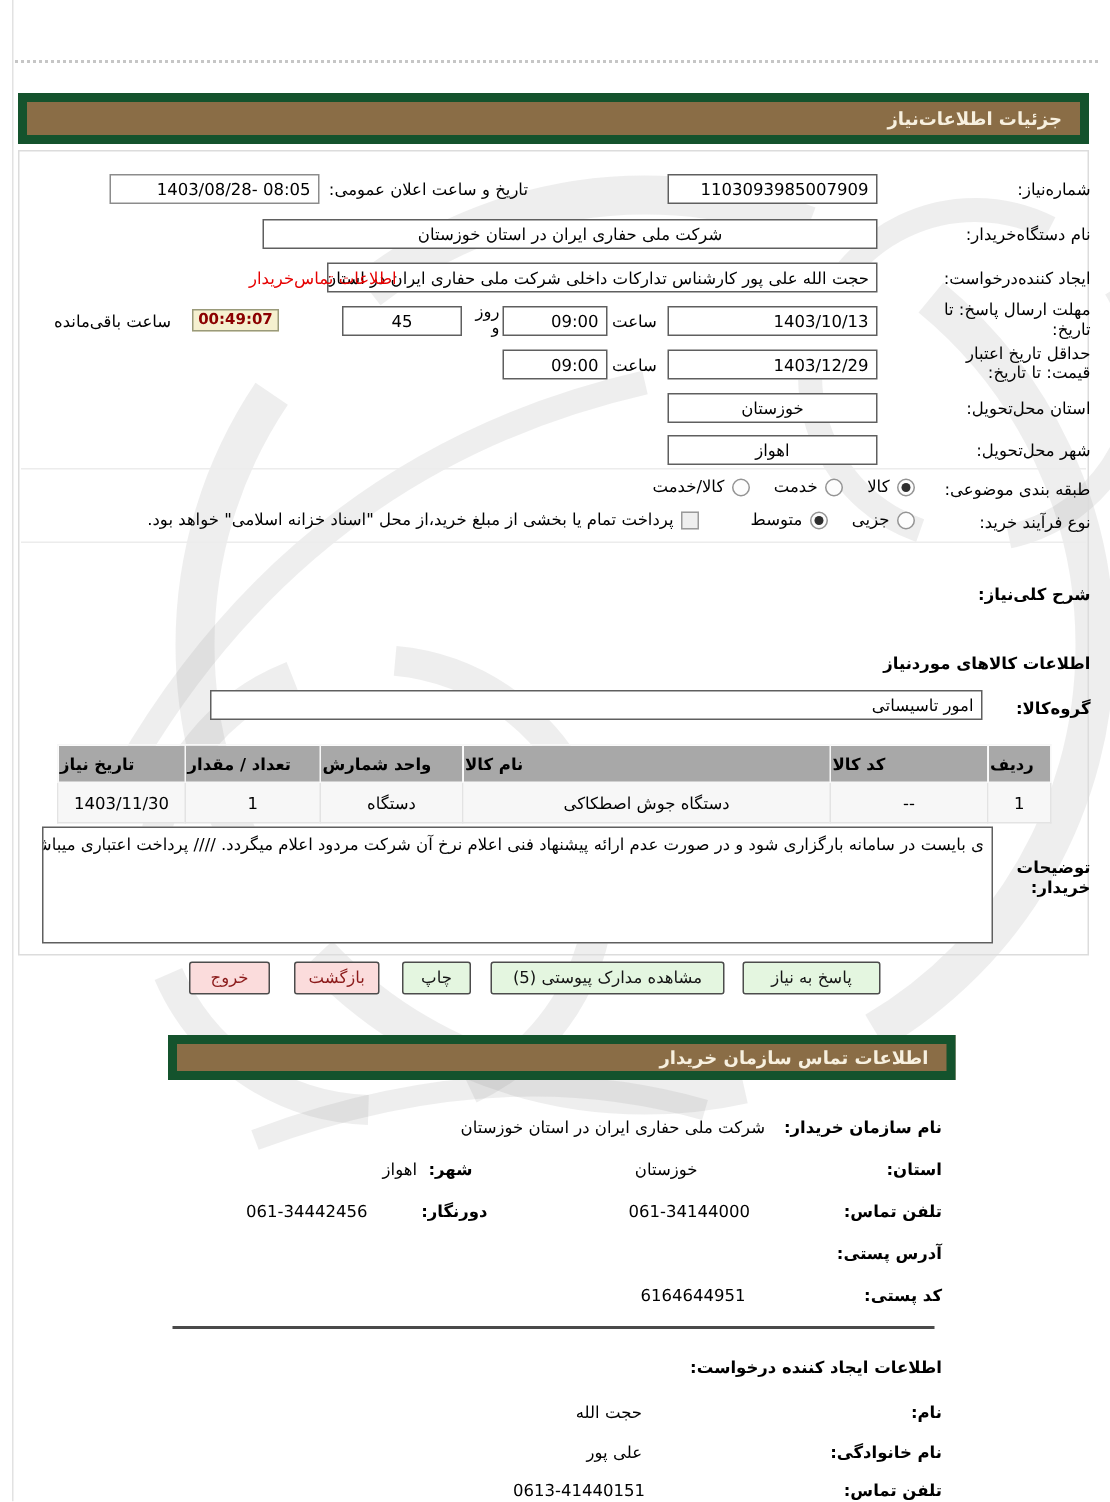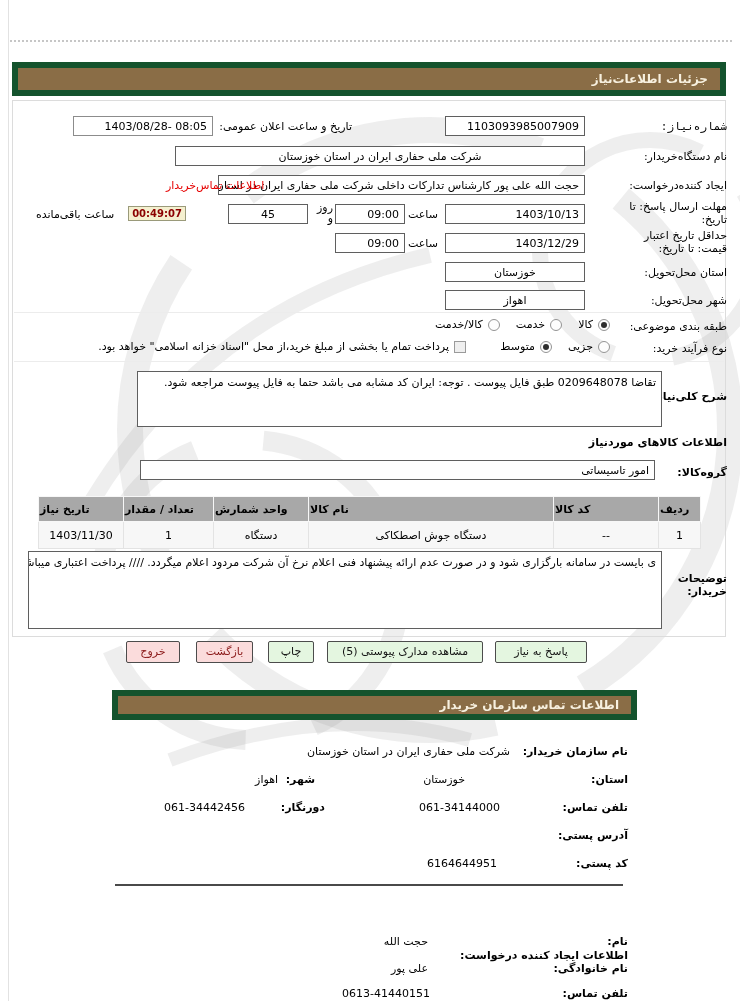--- a/index.html
+++ b/index.html
@@ -68,21 +68,21 @@
       <path d="M170 760 Q 330 700 470 740" stroke-width="14"></path>
     </g>
   </svg>
 
   <div class="brownbar" style="left:12px;top:62px;width:714px;height:34px;">
     <span>جزئیات اطلاعات‌نیاز</span>
   </div>
 
   <div class="panel"></div>
 
-  <span class="lbl" style="right:13px;top:120px;font-family:Liberation Mono, monospace;">شماره‌نیاز:</span>
+  <span class="lbl" style="right:13px;top:120px;">شماره‌نیاز:</span>
   <div class="box rt" style="left:445px;top:116px;width:140px;">
     <span class="ltr">1103093985007909</span>
   </div>
   <span class="lbl" style="right:388px;top:120px;">تاریخ و ساعت اعلان عمومی:</span>
   <div class="box rt" style="left:73px;top:116px;width:140px;border-color:#8c8c8c;">
     <span class="ltr">1403/08/28- 08:05</span>
   </div>
 
   <span class="lbl" style="right:13px;top:150px;">نام دستگاه‌خریدار:</span>
   <div class="box center" style="left:175px;top:146px;width:410px;">شرکت ملی حفاری ایران در استان خوزستان</div>
@@ -154,21 +154,20 @@
   <div class="radios" style="right:274px;top:340px;">
     <span class="opt" style="margin-left:0;">
       <span class="checkbox"></span>
       <span>پرداخت تمام یا بخشی از مبلغ خرید،از محل "اسناد خزانه اسلامی" خواهد بود.</span>
     </span>
   </div>
 
   <div class="sep" style="top:361px;"></div>
 
   <span class="lbl b" style="right:13px;top:390px;">شرح کلی‌نیاز:</span>
-  <div class="area" style="left:137px;top:371px;width:525px;height:56px;">تقاضا  0209648078 طبق فایل پیوست . توجه: ایران کد مشابه می باشد حتما به فایل پیوست مراجعه شود.</div>
 
   <span class="lbl b" style="right:13px;top:436px;">اطلاعات  کالاهای موردنیاز</span>
   <span class="lbl b" style="right:13px;top:466px;">گروه‌کالا:</span>
   <div class="box rt" style="left:140px;top:460px;width:515px;">امور تاسیساتی</div>
 
   <table class="goods">
     <colgroup>
       <col style="width:42px">
         <col style="width:105px">
         <col style="width:245px">
@@ -224,21 +223,21 @@
   <span class="clbl" style="right:415px;top:801px;">دورنگار:</span>
   <span class="cval ltr" style="right:495px;top:801px;">061-34442456</span>
 
   <span class="clbl" style="right:112px;top:829px;">آدرس پستی:</span>
 
   <span class="clbl" style="right:112px;top:857px;">کد پستی:</span>
   <span class="cval ltr" style="right:243px;top:857px;">6164644951</span>
 
   <div class="divider"></div>
 
-  <span class="clbl" style="right:112px;top:905px;margin-top:44px;">اطلاعات ایجاد کننده درخواست:</span>
+  <span class="clbl" style="right:112px;top:905px;">اطلاعات ایجاد کننده درخواست:</span>
 
   <span class="clbl" style="right:112px;top:935px;">نام:</span>
   <span class="cval" style="right:312px;top:935px;">حجت الله</span>
 
   <span class="clbl" style="right:112px;top:962px;">نام خانوادگی:</span>
   <span class="cval" style="right:312px;top:962px;">علی پور</span>
 
   <span class="clbl" style="right:112px;top:987px;">تلفن تماس:</span>
   <span class="cval ltr" style="right:310px;top:987px;">0613-41440151</span>
 

